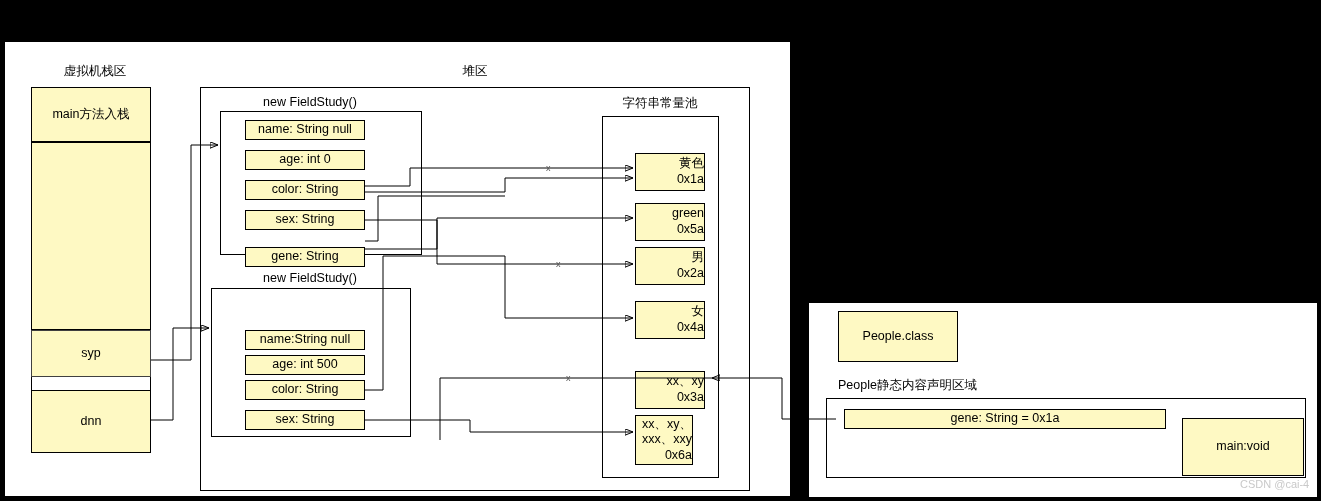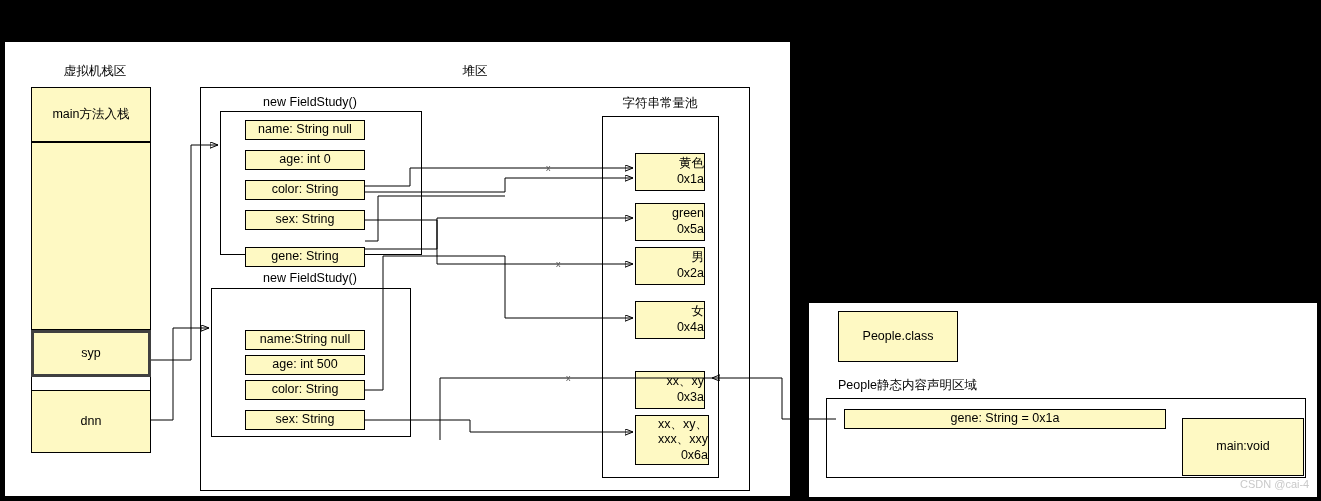--- a/index.html
+++ b/index.html
@@ -71,21 +71,21 @@
 <div id="root">
 
   <div class="panel" style="left:4px; top:41px; width:787px; height:456px;"></div>
 
   <div class="lbl" style="left:30px; top:63px; width:130px;">虚拟机栈区</div>
 
   <div class="frame" style="left:31px; top:87px; width:120px; height:366px;"></div>
 
   <div class="box" style="left:31px; top:87px; width:120px; height:55px; border:1px solid #000;">main方法入栈</div>
   <div class="box" style="left:31px; top:142px; width:120px; height:188px; border:1px solid #000;"></div>
-  <div class="box" style="left:31px; top:330px; width:120px; height:47px; border:3px solid #404040;">syp</div>
+  <div class="box" style="left:31px; top:330px; width:120px; height:47px; border:1px solid #404040;">syp</div>
   <div class="box" style="left:31px; top:390px; width:120px; height:63px; border:1px solid #000;">dnn</div>
 
   <div class="lbl" style="left:410px; top:63px; width:130px;">堆区</div>
 
   <div class="frame" style="left:200px; top:87px; width:550px; height:404px;"></div>
 
   <div class="lbl" style="left:200px; top:95px; width:220px;">new FieldStudy()</div>
   <div class="frame" style="left:220px; top:111px; width:202px; height:144px;"></div>
 
   <div class="box" style="left:245px; top:120px; width:120px; height:20px;">name: String null</div>
@@ -118,21 +118,21 @@
     <span>0x2a</span>
   </div>
   <div class="box multiline" style="left:635px; top:301px; width:70px; height:38px;">
     <span>女</span>
     <span>0x4a</span>
   </div>
   <div class="box multiline" style="left:635px; top:355px; width:70px; height:38px;margin-top:16px;">
     <span>xx、xy</span>
     <span>0x3a</span>
   </div>
-  <div class="box multiline" style="left:635px; top:415px; width:74px; height:50px;">
+  <div class="box multiline" style="left:635px; top:415px; width:58px; height:50px;">
     <span>xx、xy、</span>
     <span>xxx、xxy</span>
     <span>0x6a</span>
   </div>
 
   <div class="panel" style="left:808px; top:302px; width:510px; height:196px;"></div>
 
   <div class="box" style="left:838px; top:311px; width:120px; height:51px;">People.class</div>
 
   <div class="lbl" style="left:838px; top:377px; width:200px; text-align:left;">People静态内容声明区域</div>

